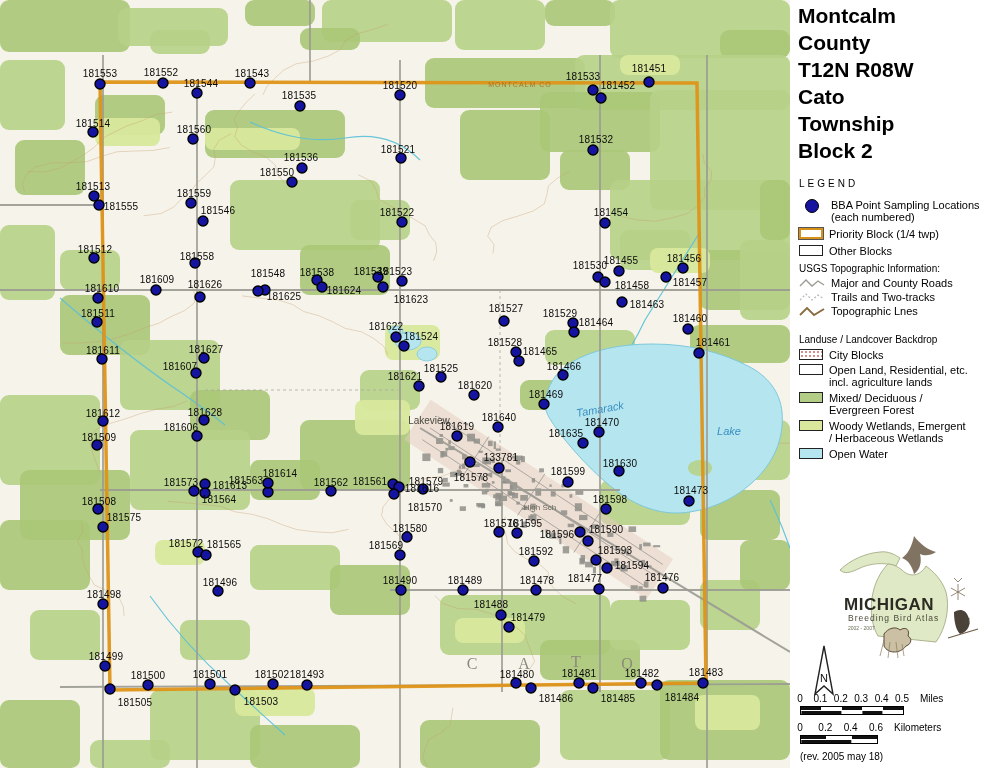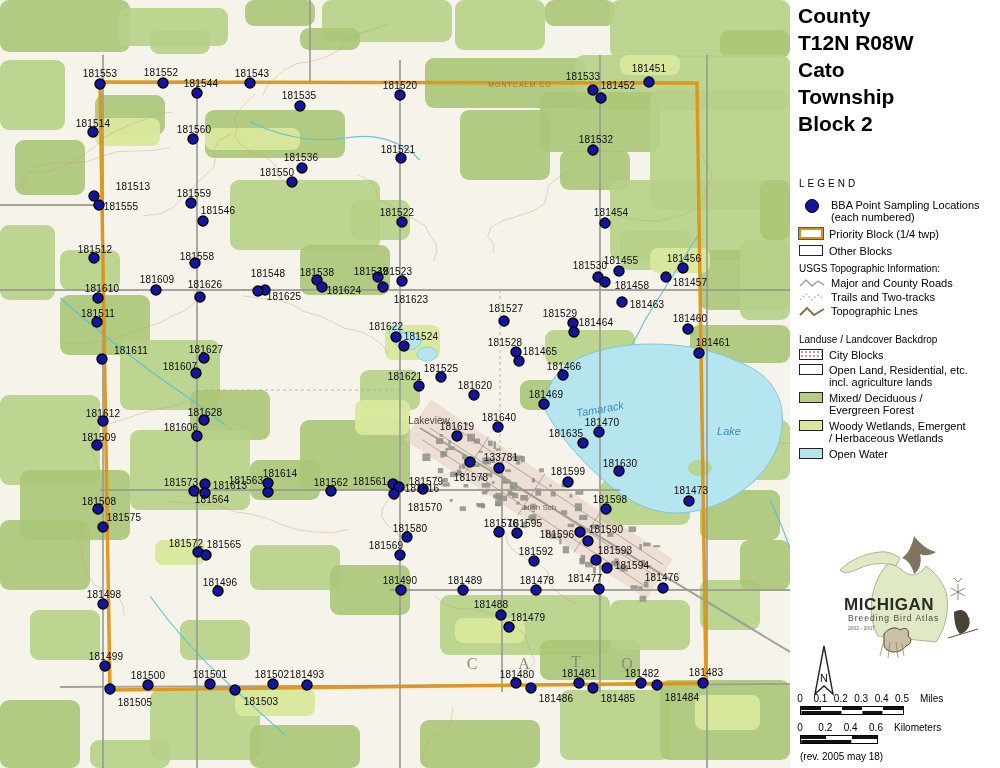--- a/index.html
+++ b/index.html
@@ -411,21 +411,21 @@
         <div class="pt-label" style="left: 400px; top: 86px;">181520</div>
         <div class="pt-label" style="left: 583px; top: 77px;">181533</div>
         <div class="pt-label" style="left: 618px; top: 86px;">181452</div>
         <div class="pt-label" style="left: 649px; top: 69px;">181451</div>
         <div class="pt-label" style="left: 93px; top: 124px;">181514</div>
         <div class="pt-label" style="left: 194px; top: 130px;">181560</div>
         <div class="pt-label" style="left: 301px; top: 158px;">181536</div>
         <div class="pt-label" style="left: 277px; top: 173px;">181550</div>
         <div class="pt-label" style="left: 398px; top: 150px;">181521</div>
         <div class="pt-label" style="left: 596px; top: 140px;">181532</div>
-        <div class="pt-label" style="left: 93px; top: 187px; margin-left: 40px;">181513</div>
+        <div class="pt-label" style="left: 93px; top: 187px;">181513</div>
         <div class="pt-label" style="left: 121px; top: 207px;">181555</div>
         <div class="pt-label" style="left: 194px; top: 194px;">181559</div>
         <div class="pt-label" style="left: 218px; top: 211px;">181546</div>
         <div class="pt-label" style="left: 397px; top: 213px;">181522</div>
         <div class="pt-label" style="left: 611px; top: 213px;">181454</div>
         <div class="pt-label" style="left: 95px; top: 250px;">181512</div>
         <div class="pt-label" style="left: 197px; top: 257px;">181558</div>
         <div class="pt-label" style="left: 102px; top: 289px;">181610</div>
         <div class="pt-label" style="left: 157px; top: 280px;">181609</div>
         <div class="pt-label" style="left: 205px; top: 285px;">181626</div>
@@ -443,21 +443,21 @@
         <div class="pt-label" style="left: 690px; top: 283px;">181457</div>
         <div class="pt-label" style="left: 98px; top: 314px;">181511</div>
         <div class="pt-label" style="left: 386px; top: 327px;">181622</div>
         <div class="pt-label" style="left: 421px; top: 337px;">181524</div>
         <div class="pt-label" style="left: 506px; top: 309px;">181527</div>
         <div class="pt-label" style="left: 560px; top: 314px;">181529</div>
         <div class="pt-label" style="left: 596px; top: 323px;">181464</div>
         <div class="pt-label" style="left: 647px; top: 305px;">181463</div>
         <div class="pt-label" style="left: 690px; top: 319px;">181460</div>
         <div class="pt-label" style="left: 713px; top: 343px;">181461</div>
-        <div class="pt-label" style="left: 103px; top: 351px; margin-left: 28px;">181611</div>
+        <div class="pt-label" style="left: 103px; top: 351px;">181611</div>
         <div class="pt-label" style="left: 206px; top: 350px;">181627</div>
         <div class="pt-label" style="left: 180px; top: 367px;">181607</div>
         <div class="pt-label" style="left: 505px; top: 343px;">181528</div>
         <div class="pt-label" style="left: 540px; top: 352px;">181465</div>
         <div class="pt-label" style="left: 441px; top: 369px;">181525</div>
         <div class="pt-label" style="left: 405px; top: 377px;">181621</div>
         <div class="pt-label" style="left: 564px; top: 367px;">181466</div>
         <div class="pt-label" style="left: 475px; top: 386px;">181620</div>
         <div class="pt-label" style="left: 546px; top: 395px;">181469</div>
         <div class="pt-label" style="left: 103px; top: 414px;">181612</div>
@@ -470,21 +470,21 @@
         <div class="pt-label" style="left: 566px; top: 434px;">181635</div>
         <div class="pt-label" style="left: 501px; top: 458px;">133781</div>
         <div class="pt-label" style="left: 471px; top: 478px;">181578</div>
         <div class="pt-label" style="left: 620px; top: 464px;">181630</div>
         <div class="pt-label" style="left: 568px; top: 472px;">181599</div>
         <div class="pt-label" style="left: 610px; top: 500px;">181598</div>
         <div class="pt-label" style="left: 181px; top: 483px;">181573</div>
         <div class="pt-label" style="left: 230px; top: 486px;">181613</div>
         <div class="pt-label" style="left: 246px; top: 481px;">181563</div>
         <div class="pt-label" style="left: 280px; top: 474px;">181614</div>
-        <div class="pt-label" style="left: 212px; top: 500px; text-align: center;">181564</div>
+        <div class="pt-label" style="left: 219px; top: 500px; text-align: center;">181564</div>
         <div class="pt-label" style="left: 331px; top: 483px;">181562</div>
         <div class="pt-label" style="left: 370px; top: 482px;">181561</div>
         <div class="pt-label" style="left: 426px; top: 482px;">181579</div>
         <div class="pt-label" style="left: 422px; top: 489px;">181616</div>
         <div class="pt-label" style="left: 425px; top: 508px;">181570</div>
         <div class="pt-label" style="left: 410px; top: 529px;">181580</div>
         <div class="pt-label" style="left: 386px; top: 546px;">181569</div>
         <div class="pt-label" style="left: 501px; top: 524px;">181576</div>
         <div class="pt-label" style="left: 507px; top: 524px; padding-left: 36px;">181595</div>
         <div class="pt-label" style="left: 557px; top: 535px;">181596</div>
@@ -527,20 +527,21 @@
         <div class="place-label pl-county" style="left: 520px; top: 84px;">MONTCALM CO</div>
         <div class="place-label pl-big" style="left: 473px; top: 664px;">C</div>
         <div class="place-label pl-big" style="left: 525px; top: 664px;">A</div>
         <div class="place-label pl-big" style="left: 577px; top: 662px;">T</div>
         <div class="place-label pl-big" style="left: 628px; top: 664px;">O</div>
       </div>
   </div>
 
   <div class="panel">
     <div class="title">
+      <div>Montcalm</div>
       <div>County</div>
       <div>T12N R08W</div>
       <div>Cato</div>
       <div>Township</div>
       <div>Block 2</div>
     </div>
 
     <div class="legend-head">LEGEND</div>
 
     <div class="lg-row" style="top:199px;">

